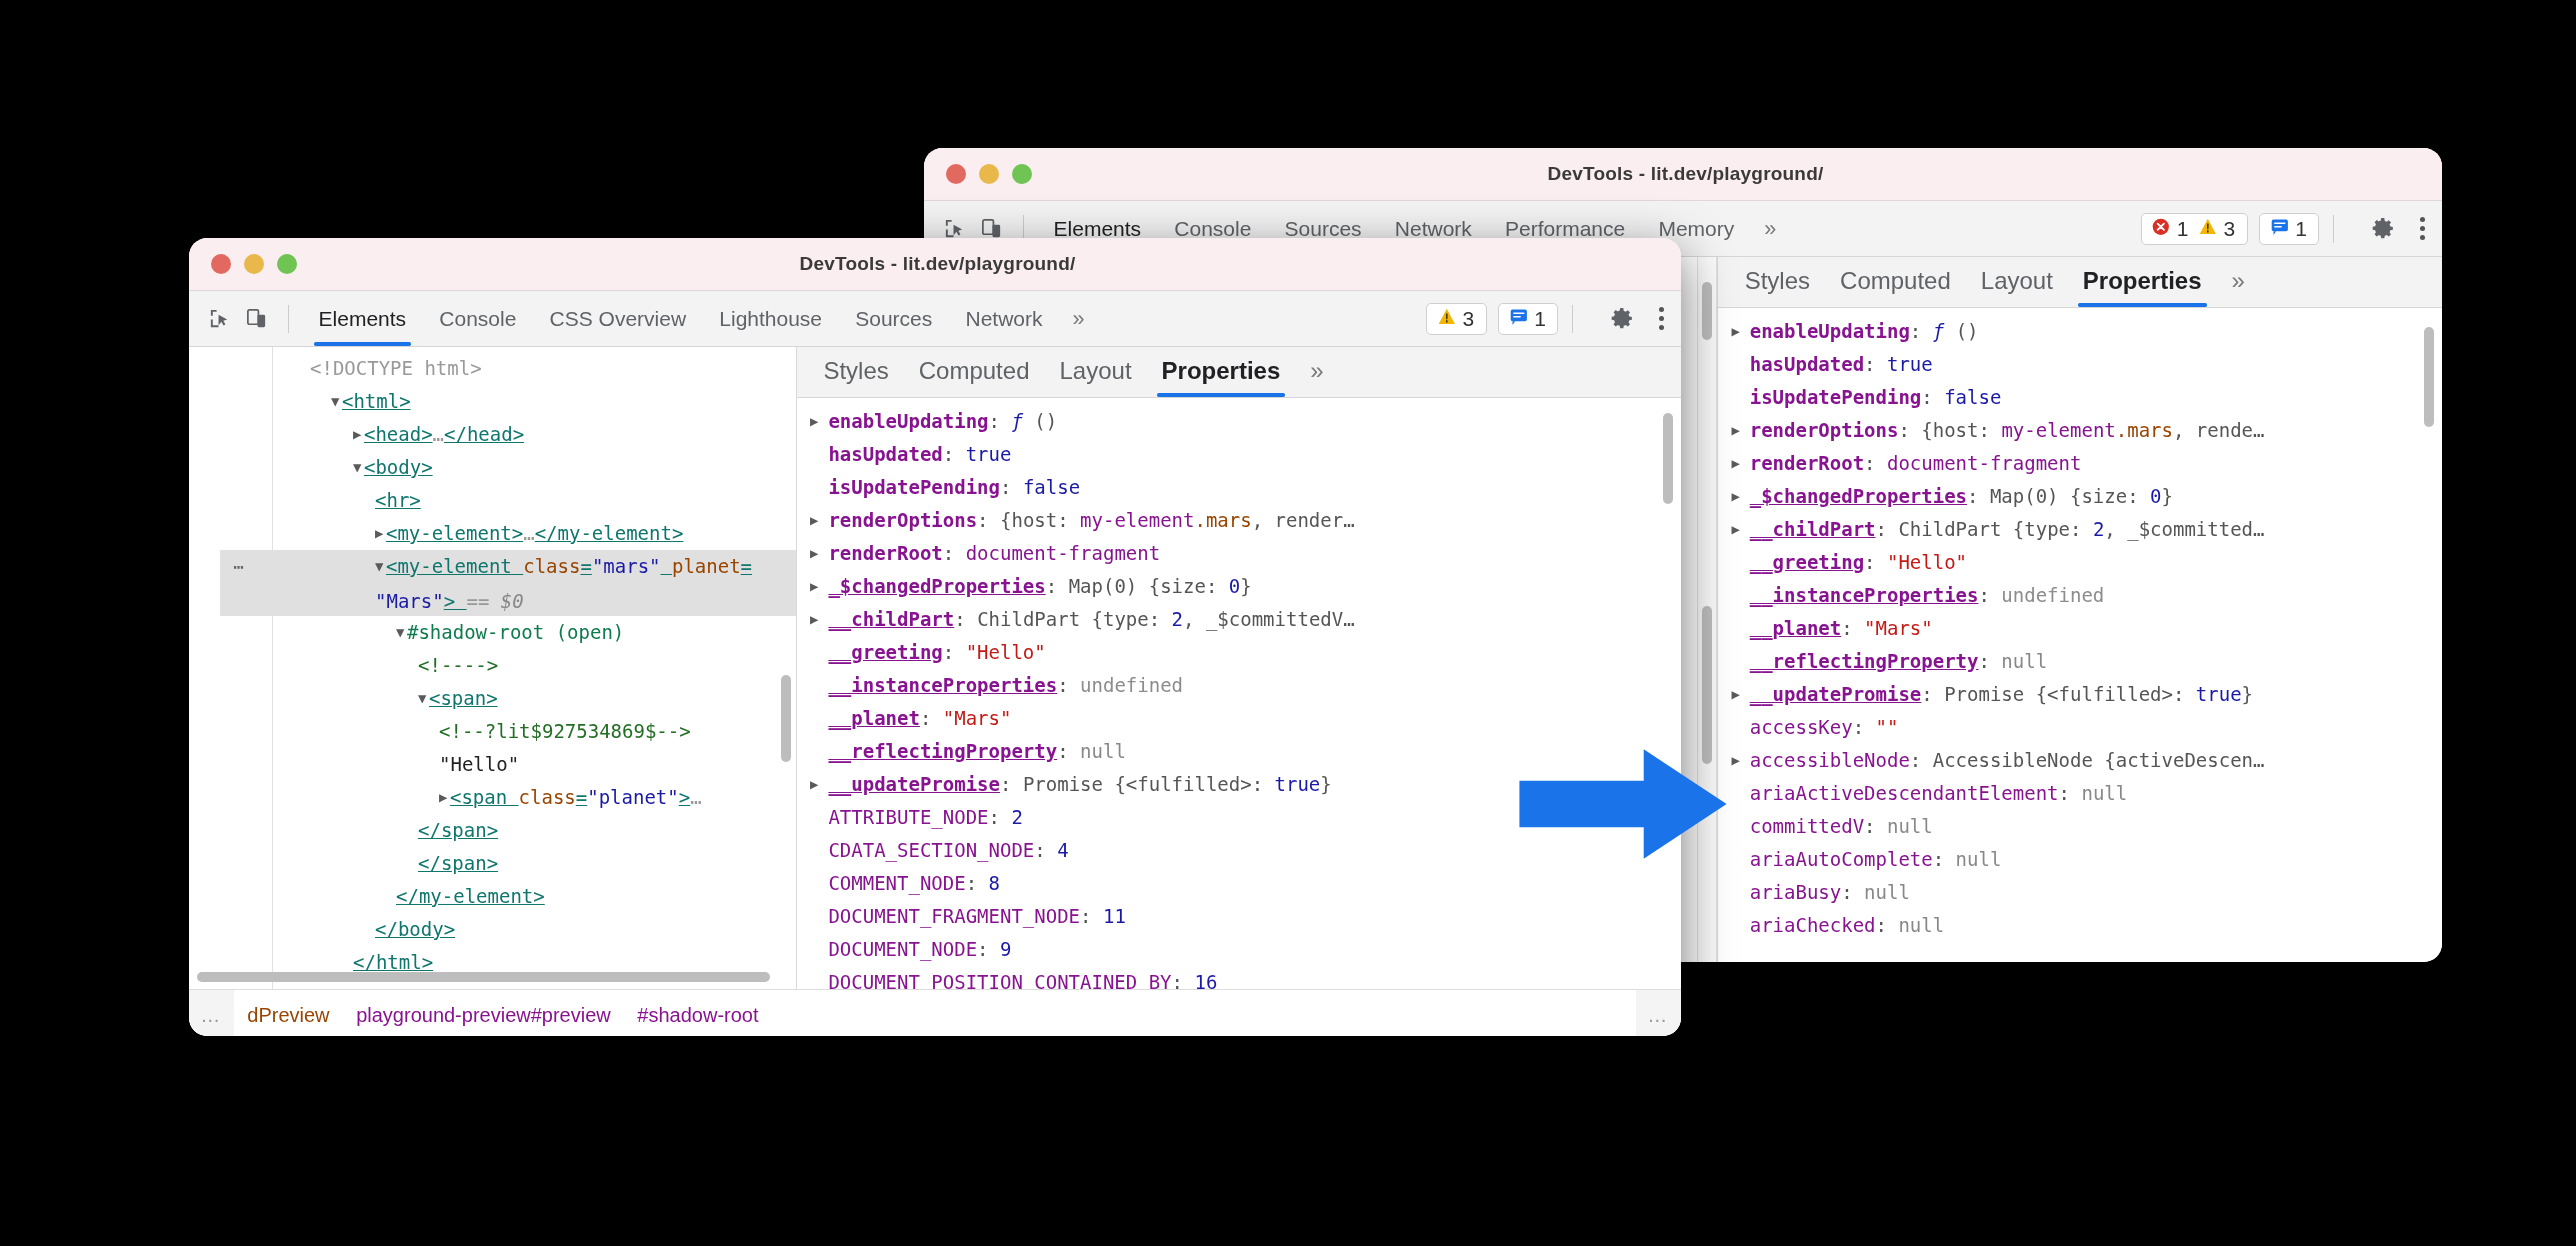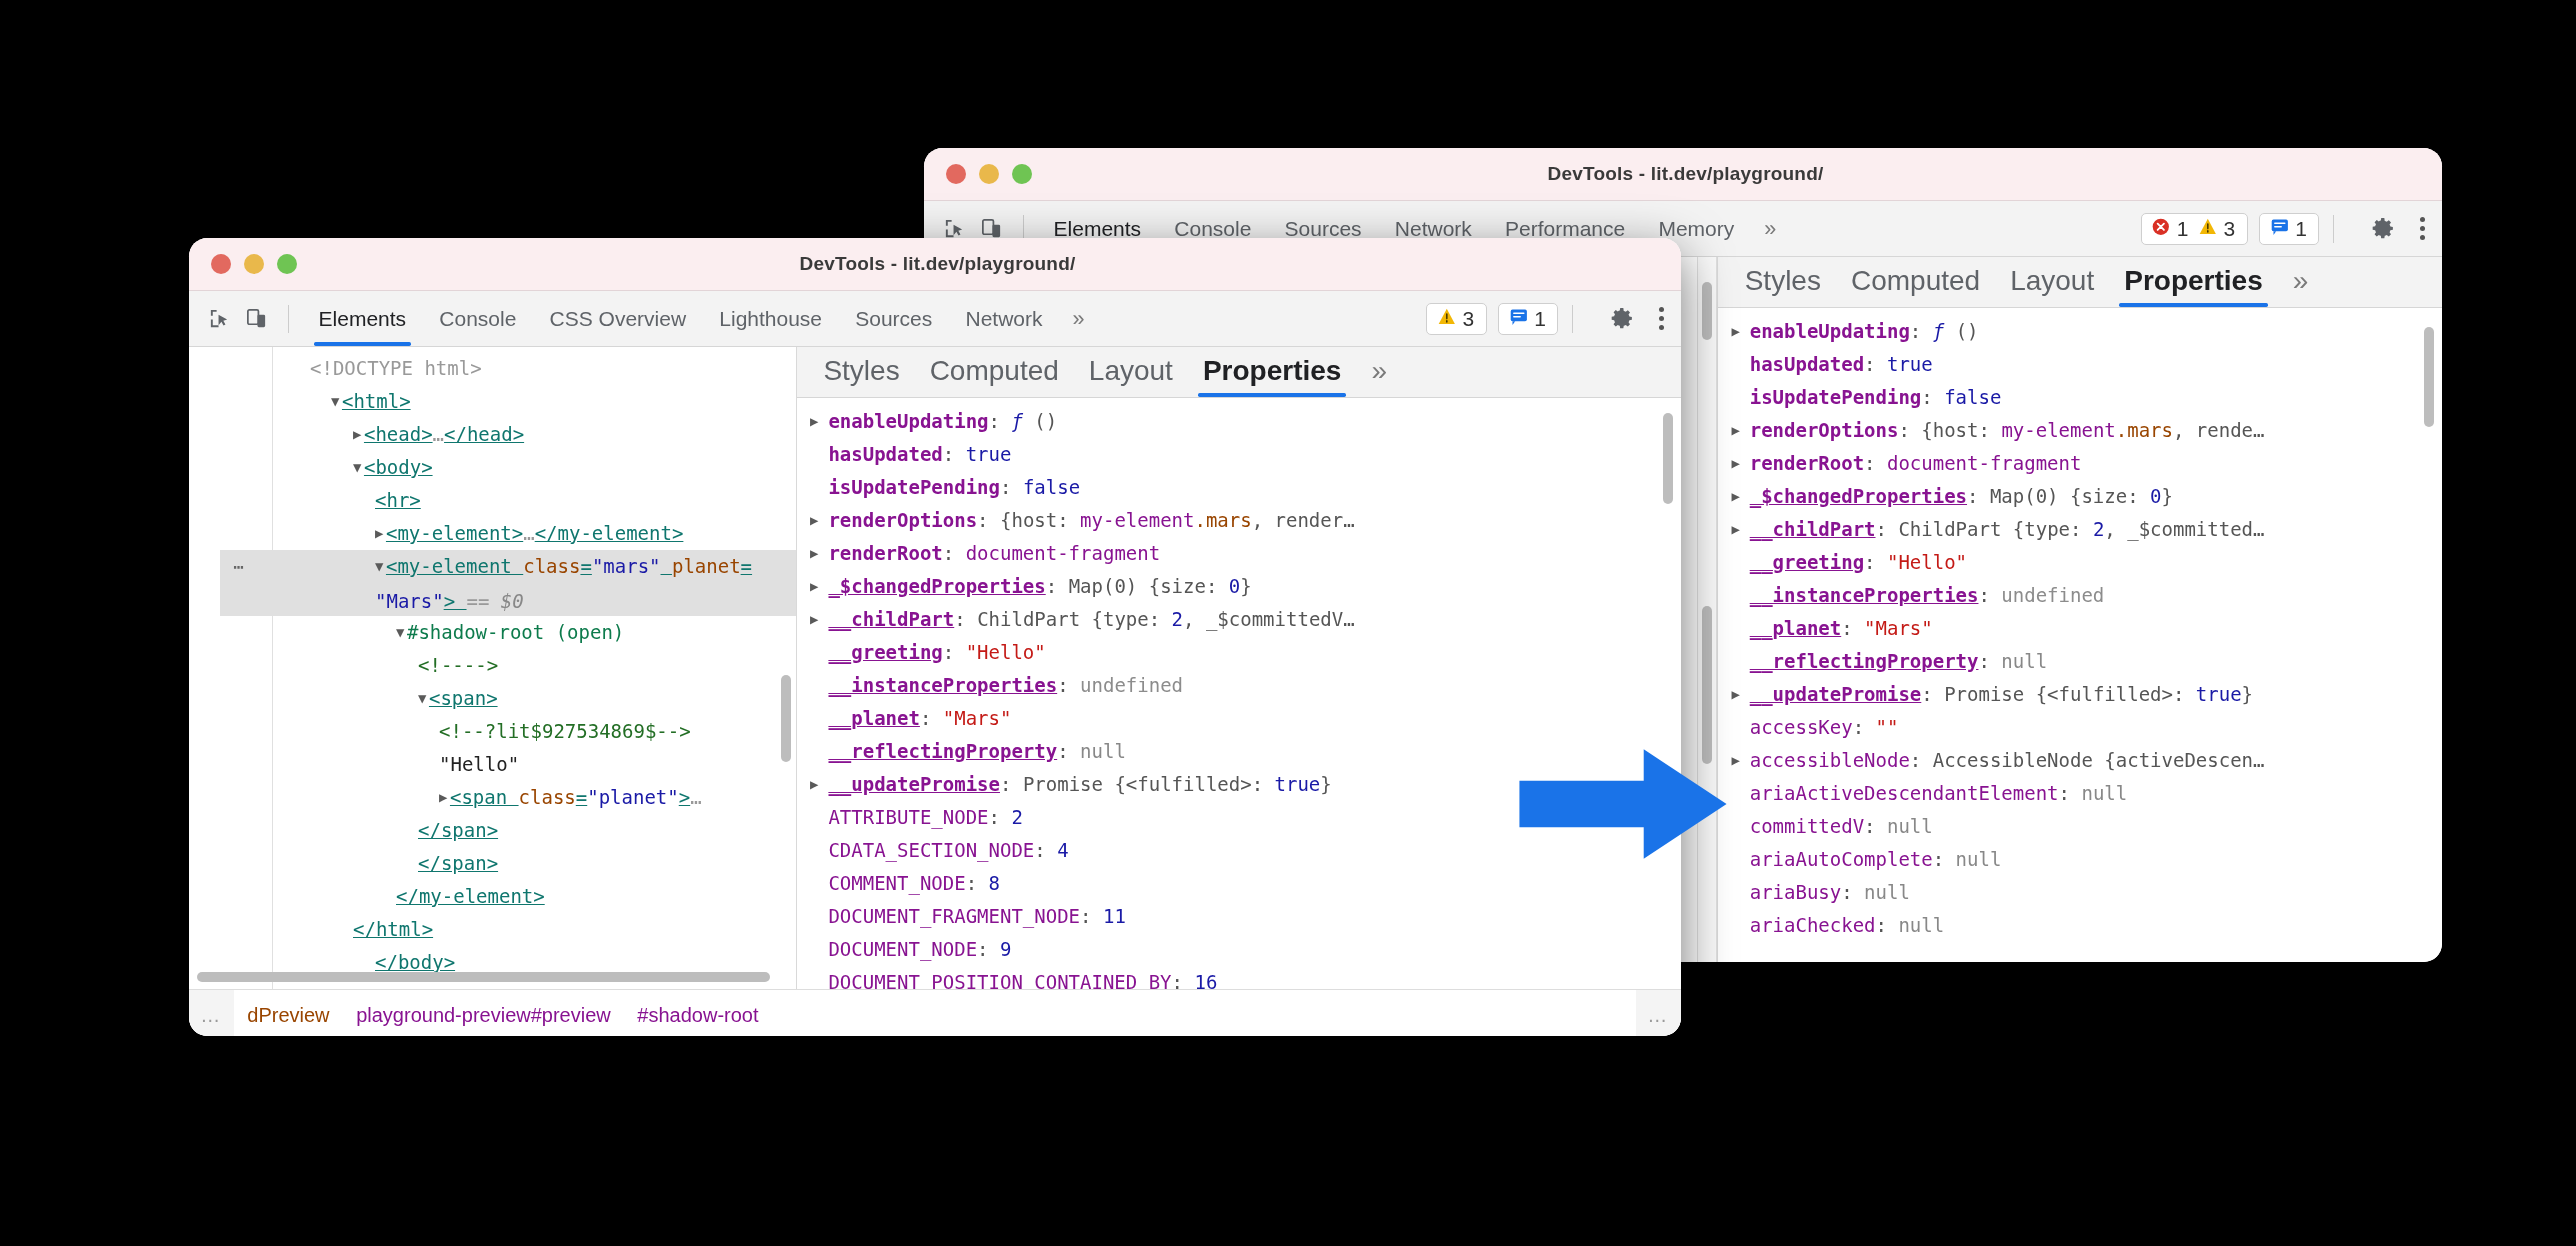--- a/index.html
+++ b/index.html
@@ -62,21 +62,21 @@
   .ital{font-style:italic;color:#888;}
 
   .vscroll{position:absolute;right:4.2px;width:10px;border-radius:5px;background:#bdbdbd;}
   .hscroll{position:absolute;left:8.3px;height:10px;border-radius:5px;background:#bdbdbd;}
 
   .splitv{width:0.8px;background:#d9d9d9;}
 
   .sidepane{background:#fff;display:flex;flex-direction:column;position:relative;}
   .subtabs{height:50px;background:#f3f3f3;border-bottom:0.8px solid #d6d6d6;
            display:flex;align-items:flex-end;padding-left:11.6px;}
-  .stab{font-size:28px;color:#5f6368;padding:0 15px;height:50px;line-height:48px;
+  .stab{font-size:24px;color:#5f6368;padding:0 15px;height:50px;line-height:48px;
         position:relative;white-space:nowrap;}
   .stab.active{color:#202124;font-weight:600;}
   .stab.active:after{content:"";position:absolute;left:10px;right:10px;bottom:0;height:4.2px;
                      background:#1a73e8;border-radius:1.7px;}
   .proplist{font-family:"DejaVu Sans Mono",monospace;font-size:19px;line-height:33px;
             padding:6.6px 0 0 10px;overflow:hidden;position:relative;flex:1;}
   .prow{height:33px;white-space:nowrap;padding-left:21.6px;position:relative;}
   .prow .ar{position:absolute;left:3.3px;top:0;font-size:14px;color:#5a5a5a;}
   .pk{color:#881391;font-weight:bold;}
   .pk.u{text-decoration:underline;}
@@ -319,22 +319,22 @@
           <div class="trow sel two" style="padding-left: 155px;"><span class="dots">⋯</span><span class="tri">▼</span><span class="tag">&lt;my-element </span><span class="attr">class</span><span class="tag">=</span><span class="val">"mars"</span><span class="tag"> </span><span class="attr">planet</span><span class="tag">=</span><div style="margin-left:0px;"><span class="val">"Mars"</span><span class="tag">&gt; </span><span class="grey">== </span><span class="ital">$0</span></div></div>
           <div class="trow" style="padding-left: 176px;"><span class="tri">▼</span><span class="sh">#shadow-root (open)</span></div>
           <div class="trow" style="padding-left: 198px;"><span class="cmt">&lt;!----&gt;</span></div>
           <div class="trow" style="padding-left: 198px;"><span class="tri">▼</span><span class="tag">&lt;span&gt;</span></div>
           <div class="trow" style="padding-left: 219px;"><span class="cmt">&lt;!--?lit$927534869$--&gt;</span></div>
           <div class="trow" style="padding-left: 219px;"><span class="txt">"Hello"</span></div>
           <div class="trow" style="padding-left: 219px;"><span class="tri">▶</span><span class="tag">&lt;span </span><span class="attr">class</span><span class="tag">=</span><span class="val">"planet"</span><span class="tag">&gt;</span><span class="grey">…</span></div>
           <div class="trow" style="padding-left: 198px;"><span class="tag">&lt;/span&gt;</span></div>
           <div class="trow" style="padding-left: 198px;"><span class="tag">&lt;/span&gt;</span></div>
           <div class="trow" style="padding-left: 176px;"><span class="tag">&lt;/my-element&gt;</span></div>
+          <div class="trow" style="padding-left: 155px;"><span class="tag">&lt;/body&gt;</span></div>
           <div class="trow" style="padding-left: 133px;"><span class="tag">&lt;/html&gt;</span></div>
-          <div class="trow" style="padding-left: 155px;"><span class="tag">&lt;/body&gt;</span></div>
         </div>
       <div class="vscroll" style="right:5px;top:328px;height:87px;"></div>
       <div class="hscroll" style="left:8.3px;bottom:6.6px;width:573px;"></div>
     </div>
 
     <div class="splitv"></div>
 
     <div class="sidepane" style="flex:1;">
       <div class="subtabs" id="frontSubTabs">
           <div class="stab">Styles</div>

